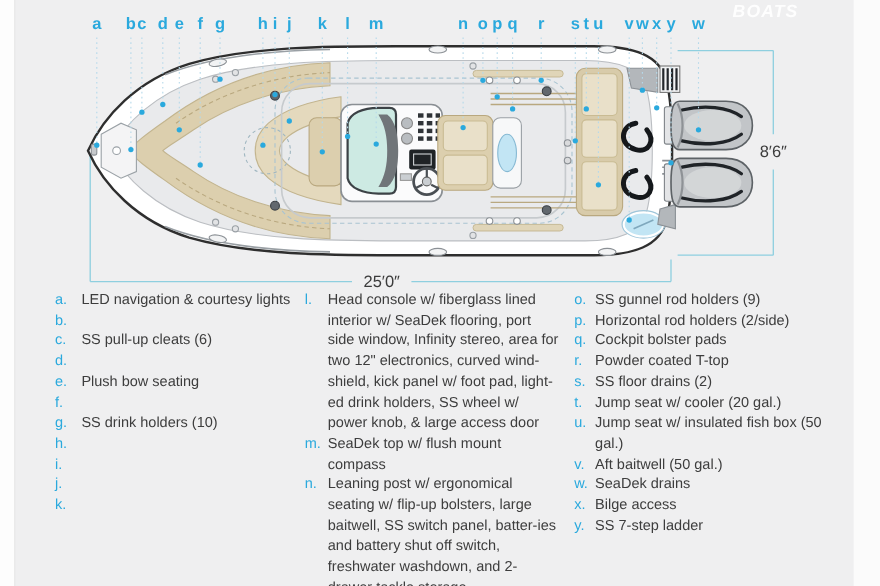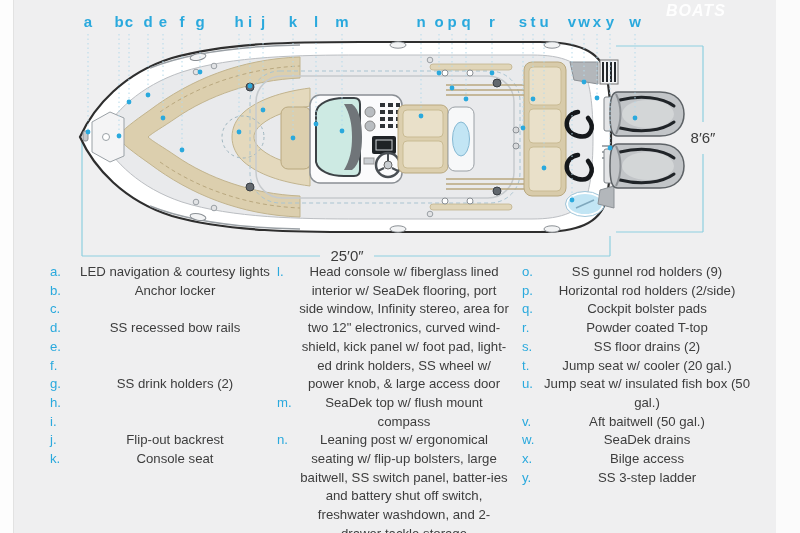--- a/index.html
+++ b/index.html
@@ -22,21 +22,21 @@
           line-height:18.7px;}
   .legend .lcol{position:absolute;top:0;}
   .lcol0{left:50px;width:226px;}
   .lcol1{left:277px;width:233px;}
   .lcol2{left:522px;width:231px;}
   .li{display:flex;align-items:flex-start;}
   .ltr{color:#2aa9dd;flex:0 0 auto;}
   .lcol0 .ltr{width:24px;}
   .lcol1 .ltr{width:21px;}
   .lcol2 .ltr{width:19px;}
-  .txt{flex:1 1 auto;text-align:center;}
+  .txt{flex:1 1 auto;}
 </style>
 </head>
 <body>
 
 <div class="stage">
   <div class="edge-strip-left"></div>
   <div class="edge-strip-right"></div>
   <div class="watermark">BOATS</div>
 
   <div class="callout-layer">
@@ -297,52 +297,50 @@
   </svg>
 
   <div class="legend">
     <div class="lcol lcol0">
         <div class="li">
           <span class="ltr">a.</span>
           <span class="txt">LED navigation &amp; courtesy lights</span>
         </div>
         <div class="li">
           <span class="ltr">b.</span>
-          <span class="txt">Anchor locker</span>
         </div>
         <div class="li">
           <span class="ltr">c.</span>
+          <span class="txt">SS pull-up cleats (6)</span>
         </div>
         <div class="li">
           <span class="ltr">d.</span>
-          <span class="txt">SS recessed bow rails</span>
         </div>
         <div class="li">
           <span class="ltr">e.</span>
+          <span class="txt">Plush bow seating</span>
         </div>
         <div class="li">
           <span class="ltr">f.</span>
         </div>
         <div class="li">
           <span class="ltr">g.</span>
-          <span class="txt">SS drink holders (2)</span>
+          <span class="txt">SS drink holders (10)</span>
         </div>
         <div class="li">
           <span class="ltr">h.</span>
         </div>
         <div class="li">
           <span class="ltr">i.</span>
         </div>
         <div class="li">
           <span class="ltr">j.</span>
-          <span class="txt">Flip-out backrest</span>
         </div>
         <div class="li">
           <span class="ltr">k.</span>
-          <span class="txt">Console seat</span>
         </div>
       </div>
     <div class="lcol lcol1">
         <div class="li">
           <span class="ltr">l.</span>
           <span class="txt">Head console w/ fiberglass lined interior w/ SeaDek flooring, port side window, Infinity stereo, area for two 12" electronics, curved wind-shield, kick panel w/ foot pad, light-ed drink holders, SS wheel w/ power knob, &amp; large access door</span>
         </div>
         <div class="li">
           <span class="ltr">m.</span>
           <span class="txt">SeaDek top w/ flush mount compass</span>
@@ -388,17 +386,17 @@
         <div class="li">
           <span class="ltr">w.</span>
           <span class="txt">SeaDek drains</span>
         </div>
         <div class="li">
           <span class="ltr">x.</span>
           <span class="txt">Bilge access</span>
         </div>
         <div class="li">
           <span class="ltr">y.</span>
-          <span class="txt">SS 3-step ladder</span>
+          <span class="txt">SS 7-step ladder</span>
         </div>
       </div>
   </div>
 </div>
 
 </body></html>

